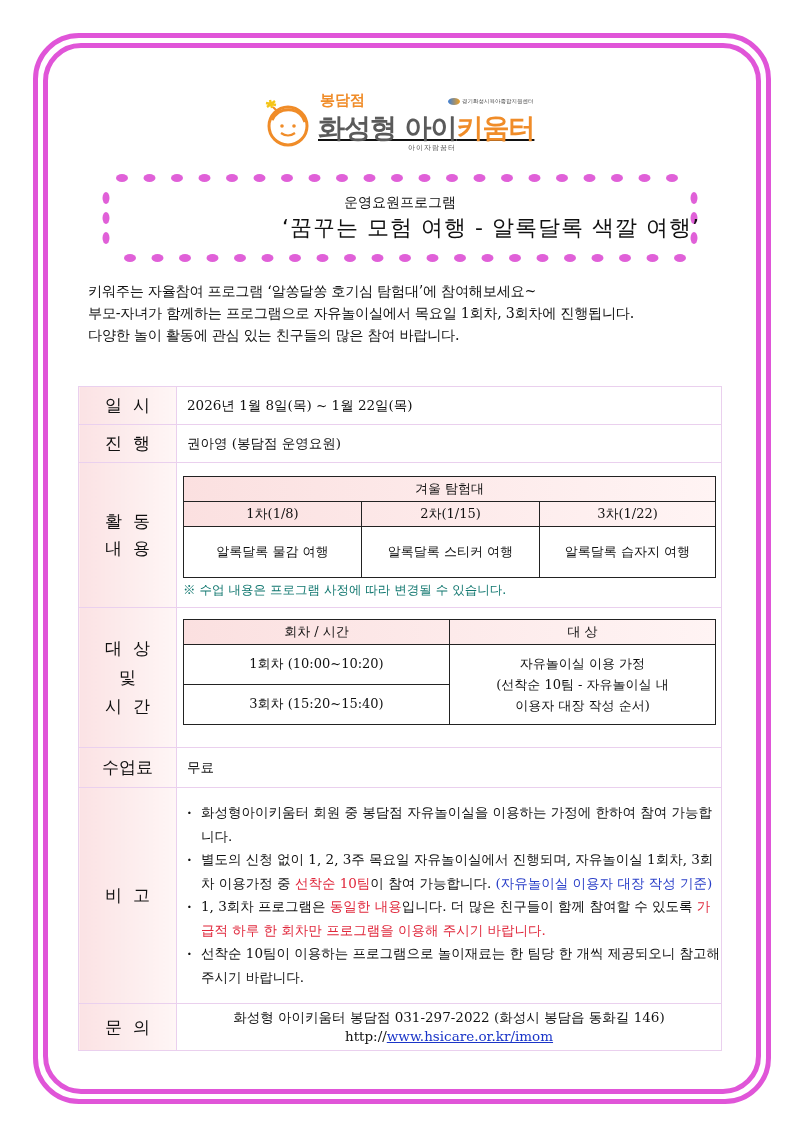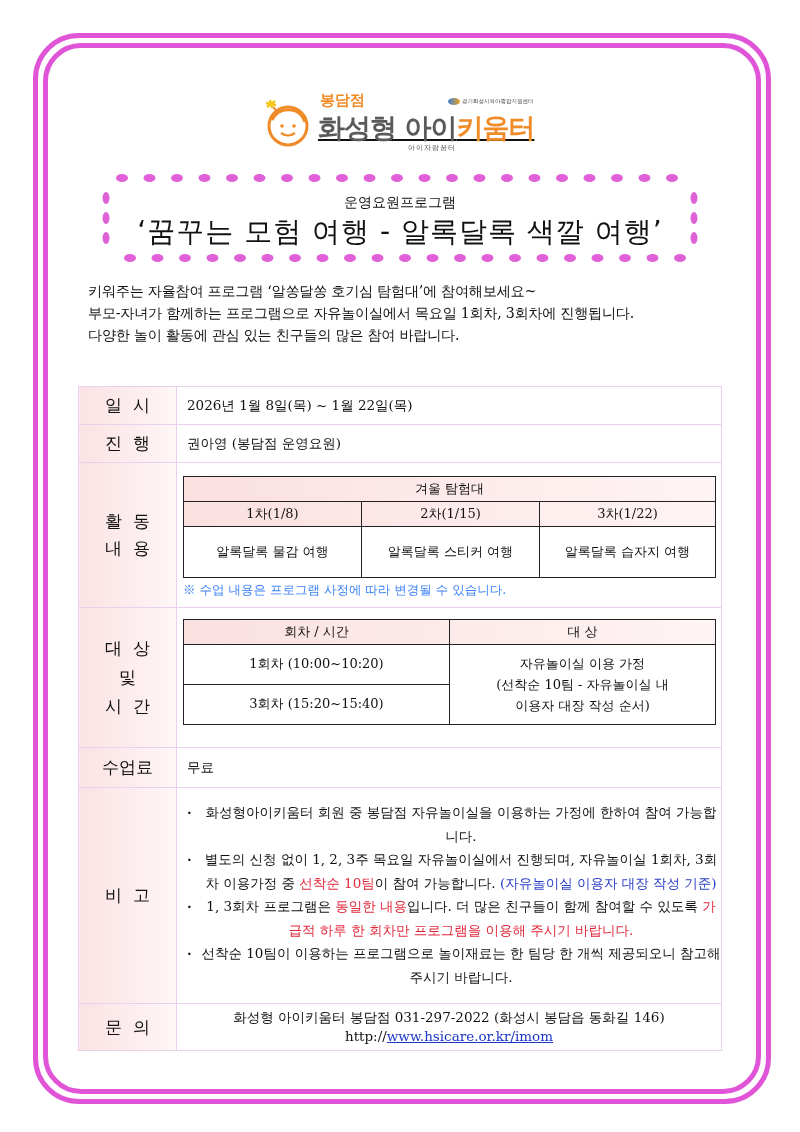--- a/index.html
+++ b/index.html
@@ -24,42 +24,42 @@
   .logo-main .grey { color: #5a5a5a; }
   .logo-main .orange { color: #f08c28; }
   .logo-sub { position: absolute; left: 150px; top: 57px; font-family: "DejaVu Sans", sans-serif; font-size: 7px; color: #555; letter-spacing: 1px; }
   .logo-center { position: absolute; left: 190px; top: 12px; font-family: "DejaVu Sans", sans-serif; font-size: 5.5px; color: #444; white-space: nowrap; display: flex; align-items: center; gap: 2px; }
   .logo-center .mark { width: 12px; height: 7px; border-radius: 50%; background: linear-gradient(90deg,#3a7ed8,#f0a020); }
 
   
   .title-box { position: absolute; left: 100px; top: 172px; width: 600px; height: 92px; }
   .title-box svg { position: absolute; left: 0; top: 0; }
   .title-small { position: absolute; left: 0; width: 600px; top: 22px; text-align: center; font-size: 14px; }
-  .title-main { position: absolute; left: 0; width: 600px; top: 41px; text-align: center; font-family: "DejaVu Sans", sans-serif; font-size: 28px; letter-spacing: 1px; }
+  .title-main { position: absolute; left: 0; width: 600px; top: 41px; text-align: right; font-family: "DejaVu Sans", sans-serif; font-size: 22px; letter-spacing: 1px; }
 
   
   .intro { position: absolute; left: 88px; top: 280px; width: 640px; font-size: 14.2px; line-height: 22px; letter-spacing: -0.3px; }
   .intro p { white-space: nowrap; }
 
   
   .info { position: absolute; left: 78px; top: 386px; width: 644px; border-collapse: collapse; }
   .info td { border: 1.5px solid #ead0ee; vertical-align: middle; margin-top: 20px; }
   .info td.lbl {
     width: 98px; text-align: center; font-family: "DejaVu Sans", sans-serif; font-size: 17px;
     background: linear-gradient(90deg, #fbe2e4 0%, #fdf0f0 70%, #fff6f6 100%);
     line-height: 27px;
   }
   .info td.val { padding-left: 10px; font-size: 13.5px; }
 
   .sub { border-collapse: collapse; width: 533px; margin-left: 6px; }
   .sub td { border: 1.3px solid #222; text-align: center; font-size: 13px; }
   .sub .hd { background: linear-gradient(90deg, #fbe0e0 0%, #fff4f4 100%); height: 25px; }
-  .note-blue { color: #3b82f6; font-size: 12.5px; margin: 4px 0 0 6px; }
-
-  .remarks { list-style: none; font-size: 13.5px; line-height: 23.5px; padding: 2px 0 3px 8px; text-align: center; }
+  .note-blue { color: #0f766e; font-size: 12.5px; margin: 4px 0 0 6px; }
+
+  .remarks { list-style: none; font-size: 13.5px; line-height: 23.5px; padding: 2px 0 3px 8px; }
   .remarks li { position: relative; padding-left: 16px; }
   .remarks li::before { content: "·"; position: absolute; left: 2px; top: 0; font-weight: bold; }
   .red { color: #e0283c; }
   .blue { color: #2a3fc8; }
 
   .contact { text-align: center; font-size: 13.5px; line-height: 19px; padding: 4px 0; }
   .contact a { color: #1a35c8; text-decoration: underline; }
 </style>
 </head>
 <body>

